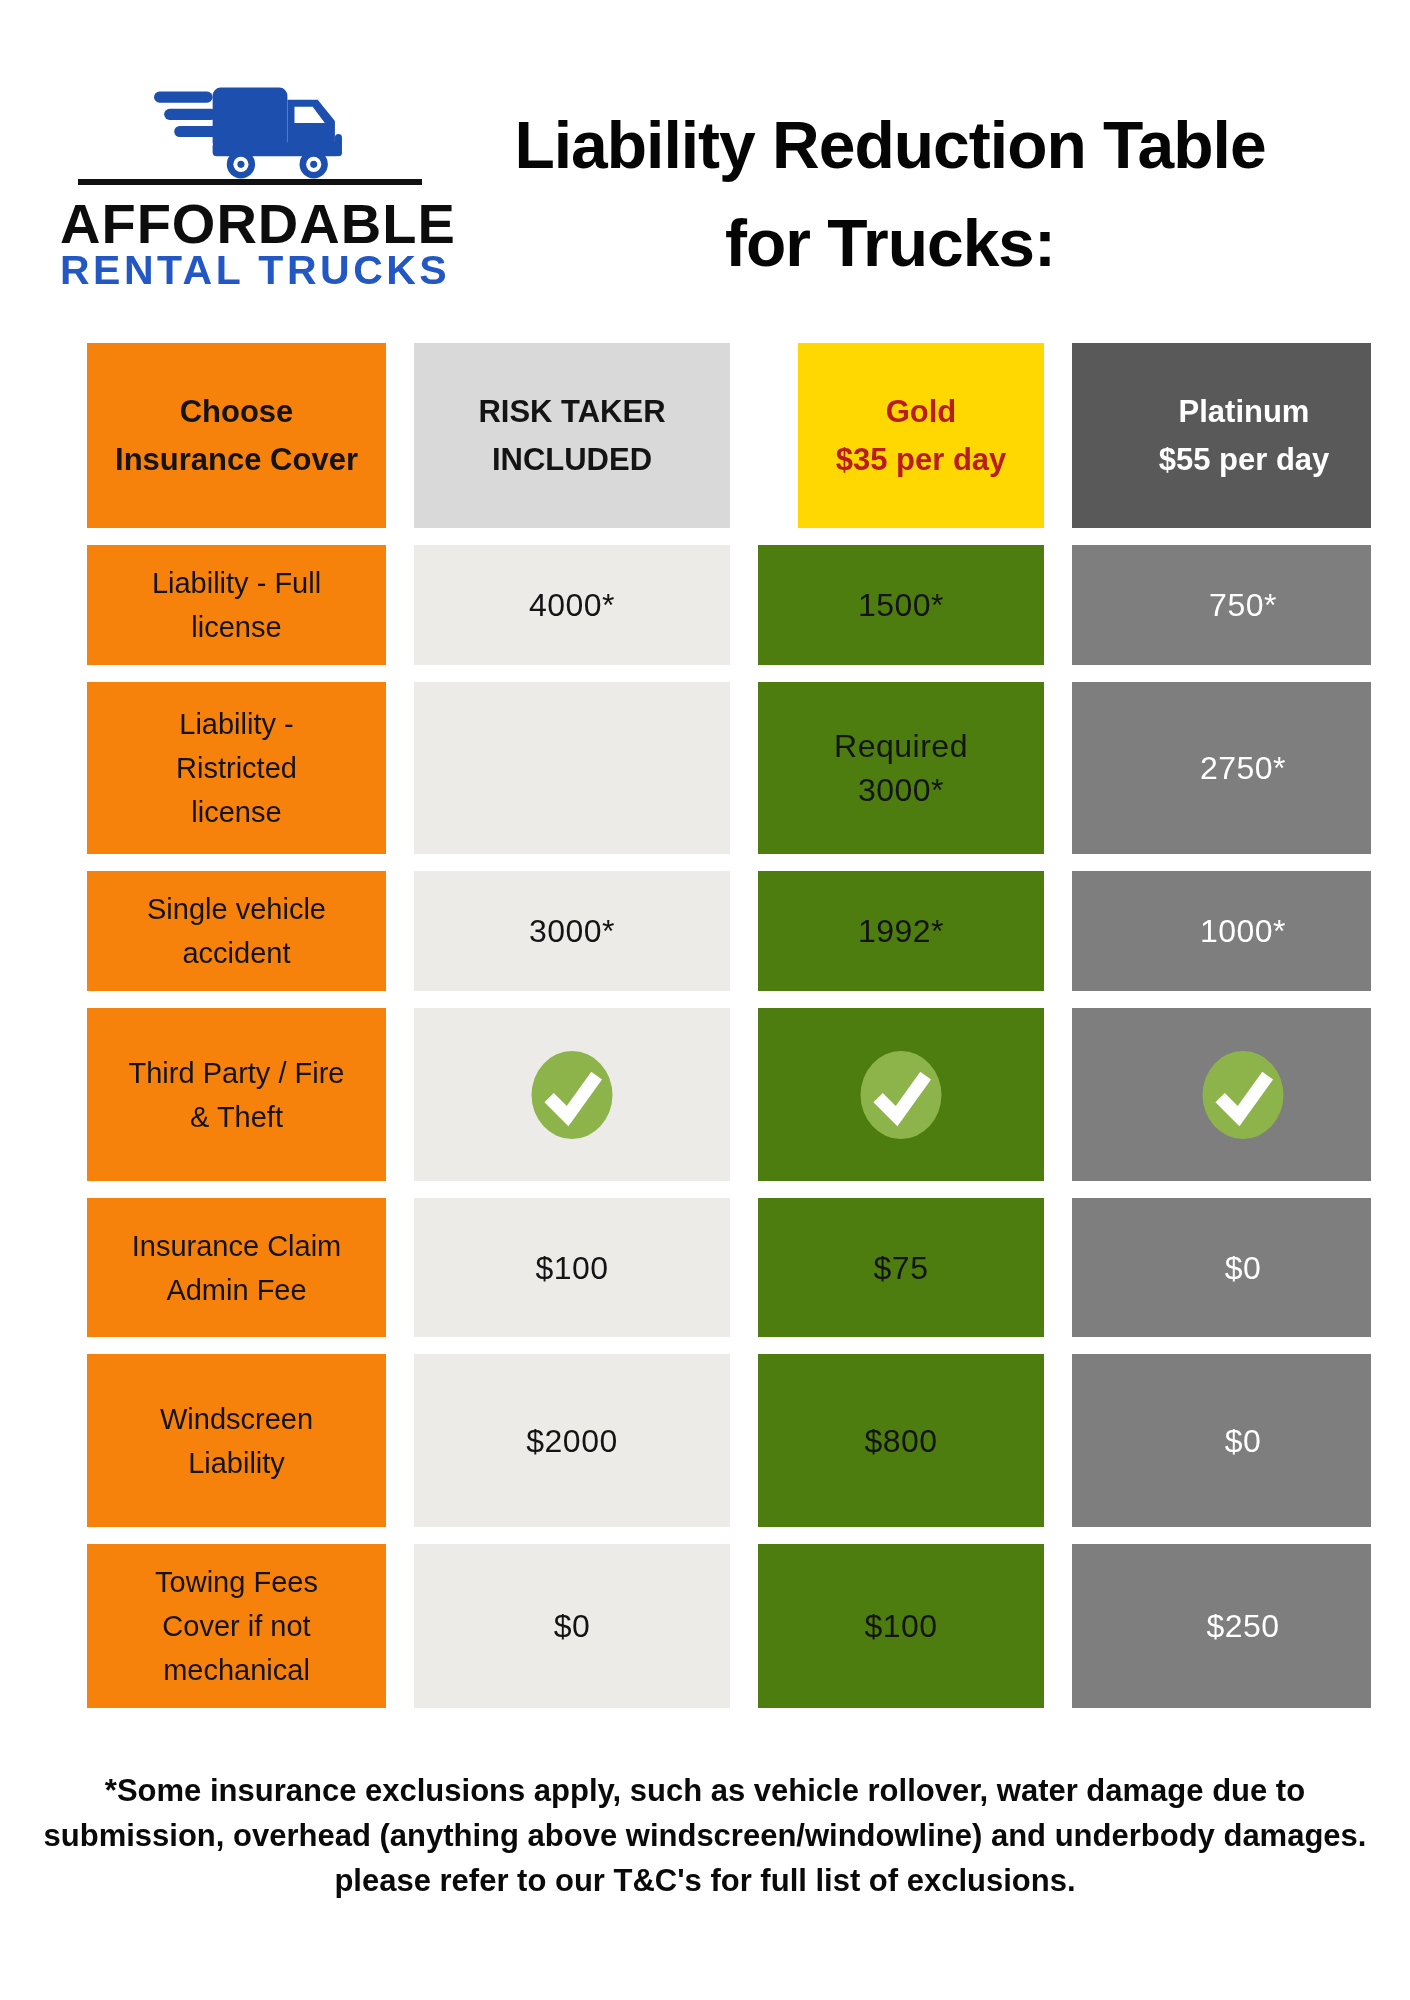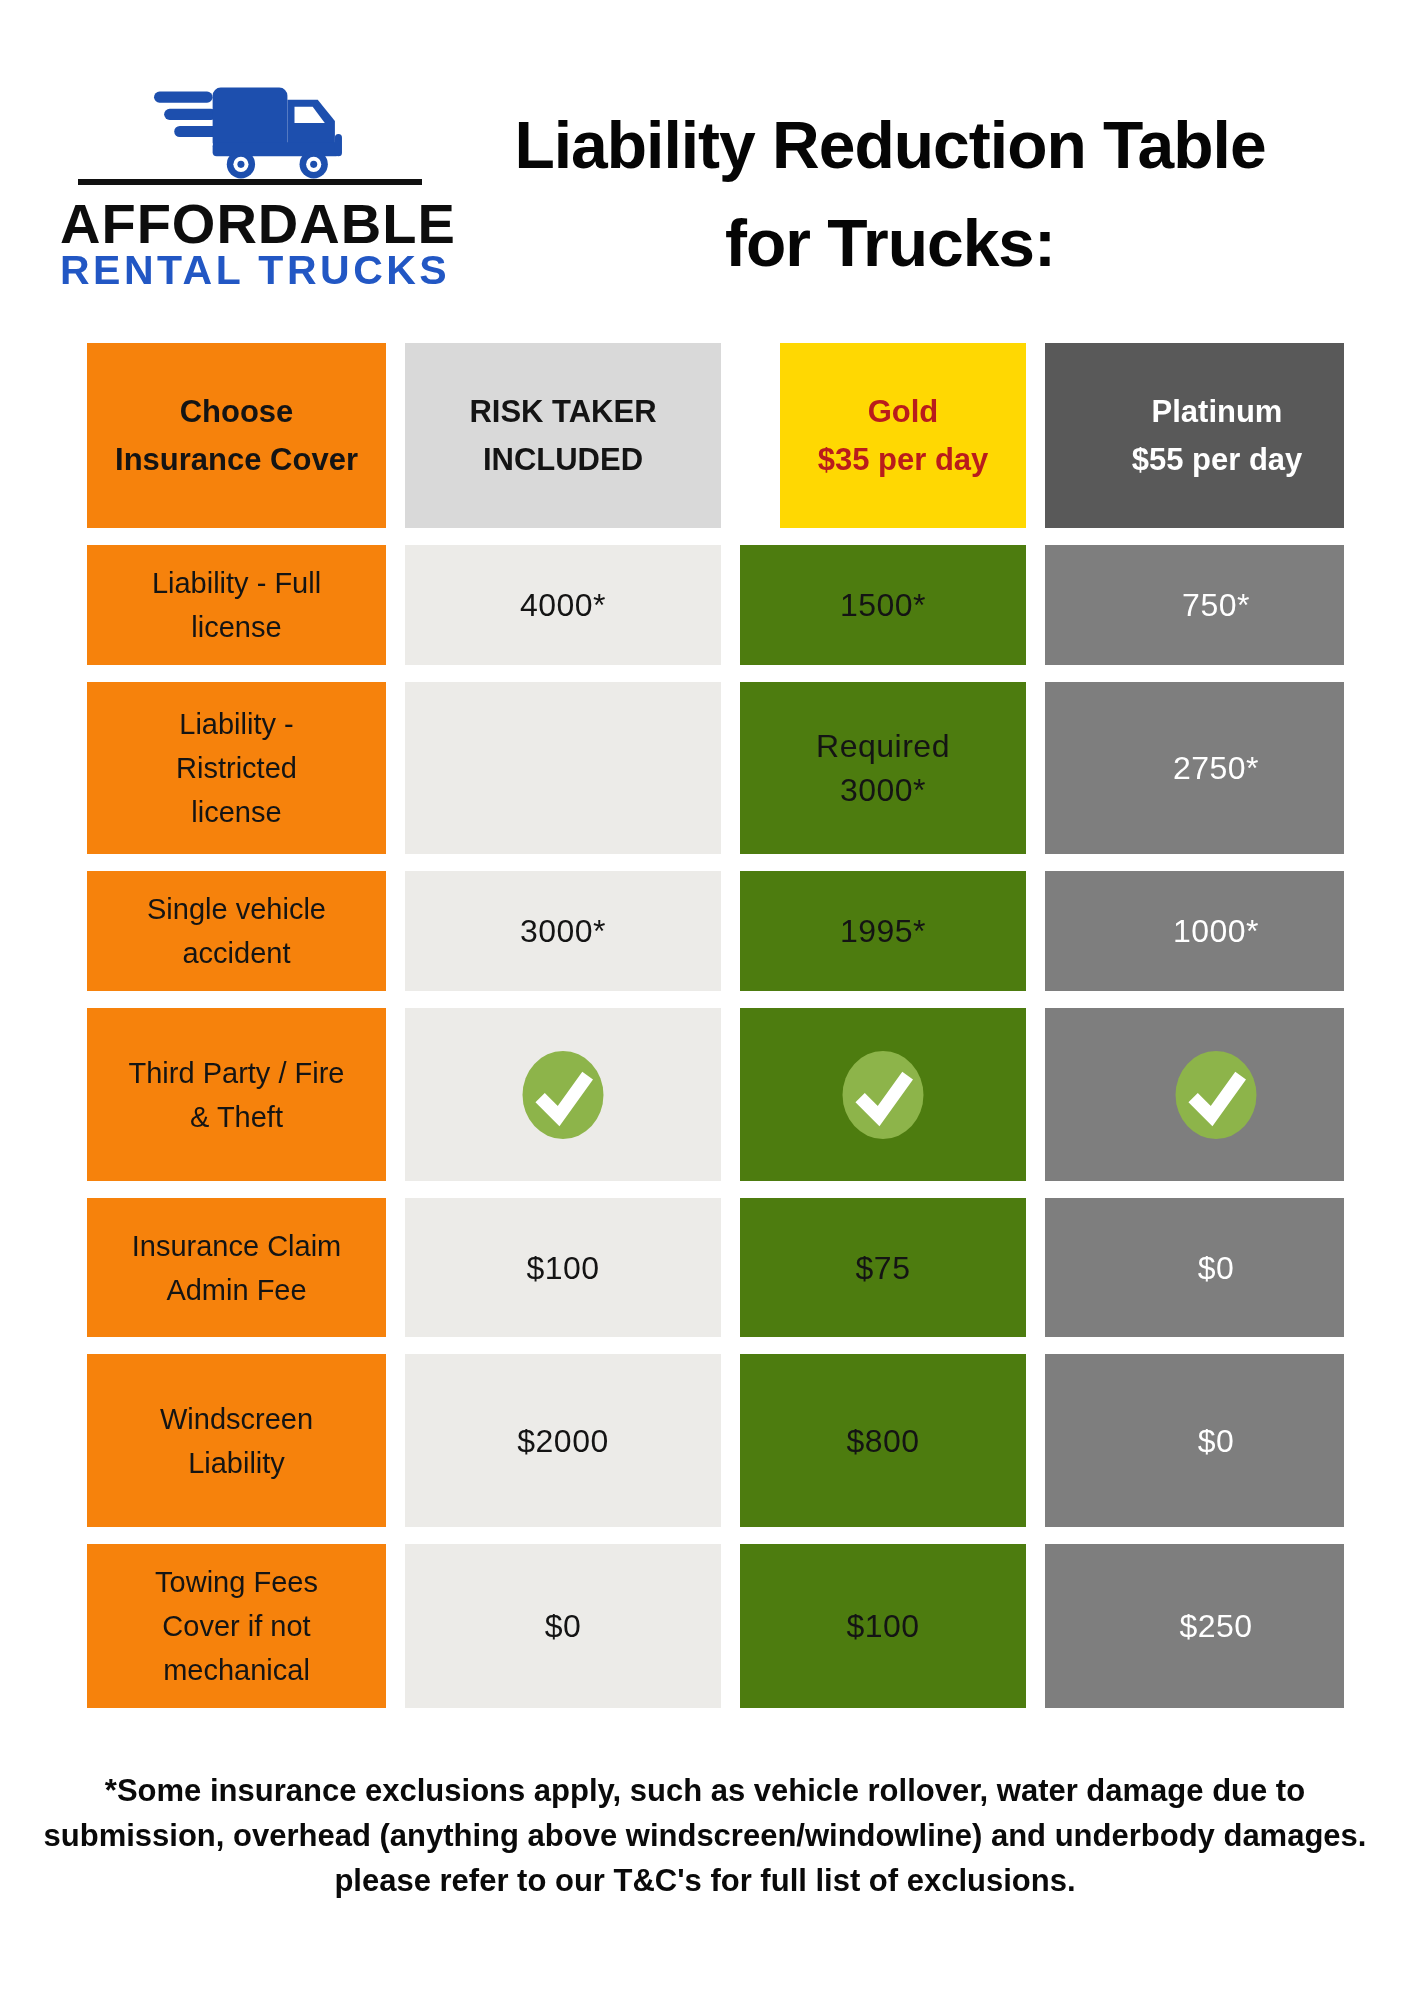--- a/index.html
+++ b/index.html
@@ -35,21 +35,21 @@
     font-size: 66px; line-height: 98px; font-weight: 800; letter-spacing: -1px;
     color: #050505;
   }
 
   
   .table {
     width: 1236px; margin: 0 auto;
     display: grid;
     grid-template-columns: 299px 316px 286px 299px;
     grid-template-rows: 185px 120px 172px 120px 173px 139px 173px 164px;
-    gap: 17px 19px;
+    gap: 17px 28px;
   }
   .cell {
     display: flex; flex-direction: column; align-items: center; justify-content: center;
     text-align: center;
   }
   .hdr { font-size: 31px; font-weight: 700; line-height: 48px; }
   .h-choose { background: #f6820c; color: #141414; }
   .h-risk   { background: #d9d9d9; color: #141414; }
   .h-gold   { background: #ffd802; color: #b91c1c; margin-left: 40px; }
   .h-plat   { background: #595959; color: #ffffff; padding-left: 45px; }
@@ -117,21 +117,21 @@
   <div class="cell c-gold">1500*</div>
   <div class="cell c-plat">750*</div>
 
   <div class="cell c-label">Liability -<br>Ristricted<br>license</div>
   <div class="cell c-risk"></div>
   <div class="cell c-gold">Required<br>3000*</div>
   <div class="cell c-plat">2750*</div>
 
   <div class="cell c-label">Single vehicle<br>accident</div>
   <div class="cell c-risk">3000*</div>
-  <div class="cell c-gold">1995*</div>
+  <div class="cell c-gold">1992*</div>
   <div class="cell c-plat">1000*</div>
 
   <div class="cell c-label">Third Party / Fire<br>&amp; Theft</div>
   <div class="cell c-risk">
     <svg class="check" viewBox="0 0 100 106" aria-hidden="true">
       <ellipse cx="50" cy="53" rx="46" ry="50" fill="#8db44a"></ellipse>
       <path d="M24 56 L45 77 L78 31" fill="none" stroke="#ffffff" stroke-width="15"></path>
     </svg>
   </div>
   <div class="cell c-gold">

